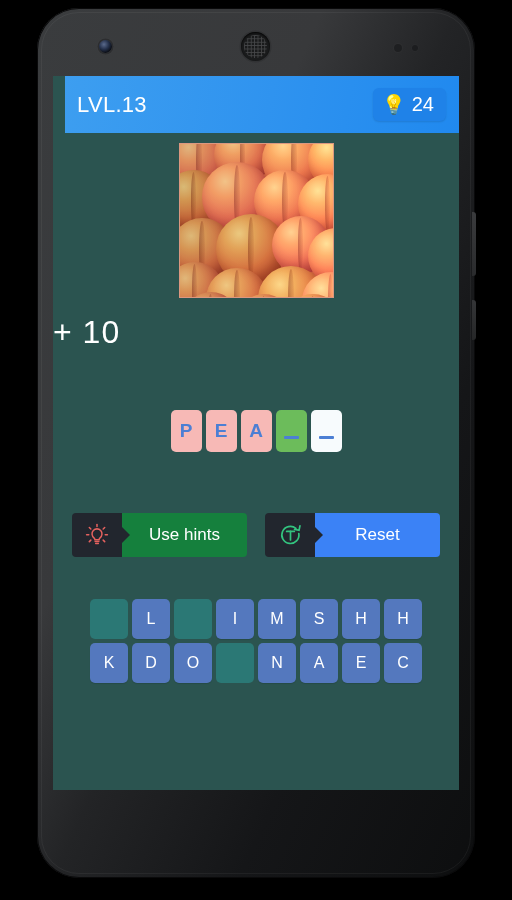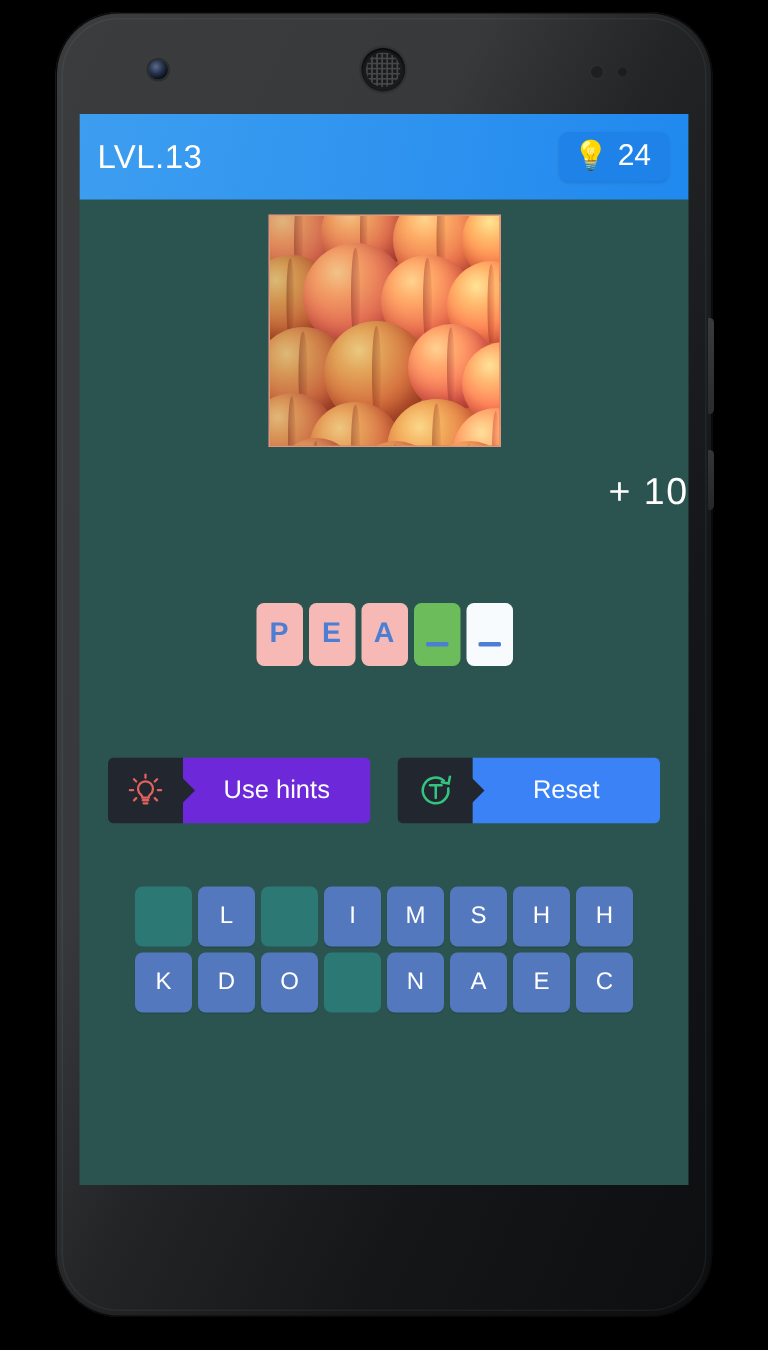--- a/index.html
+++ b/index.html
@@ -131,20 +131,21 @@
 
   
   .appbar {
     position: relative;
     height: 57px;
     background: linear-gradient(100deg,#3d9ef0 0%,#2f93ef 52%,#2089ef 100%);
     display: flex;
     align-items: center;
     justify-content: space-between;
     padding: 0 13px 0 12px;
+    margin-left: 12px;
   }
   .level-label {
     color: #ffffff;
     font-size: 22px;
     letter-spacing: 0.3px;
   }
   .hint-badge {
     display: flex;
     align-items: center;
     gap: 6px;
@@ -189,23 +190,23 @@
     left: 46%;
     top: 4%;
     width: 9%;
     height: 92%;
     border-radius: 50%;
     background: linear-gradient(90deg, rgba(130,40,28,0.45), rgba(180,70,45,0.12));
   }
 
   
   .score {
-    text-align: right;
+    text-align: left;
     color: #ffffff;
-    font-size: 25px;
+    font-size: 32px;
     margin-top: 16px;
     letter-spacing: 1px;
   }
 
   
   .answer-row {
     display: flex;
     justify-content: center;
     gap: 4px;
     margin-top: 59px;
@@ -271,21 +272,21 @@
     z-index: 2;
   }
   .action-label {
     flex: 1;
     display: flex;
     align-items: center;
     justify-content: center;
     color: #ffffff;
     font-size: 17px;
   }
-  .btn-hints .action-label { background: #6d28d9; }
+  .btn-hints .action-label { background: #15803d; }
   .btn-reset .action-label { background: #3b82f6; }
 
   
   .keyboard {
     margin-top: 42px;
     display: flex;
     flex-direction: column;
     align-items: center;
     gap: 4px;
   }

